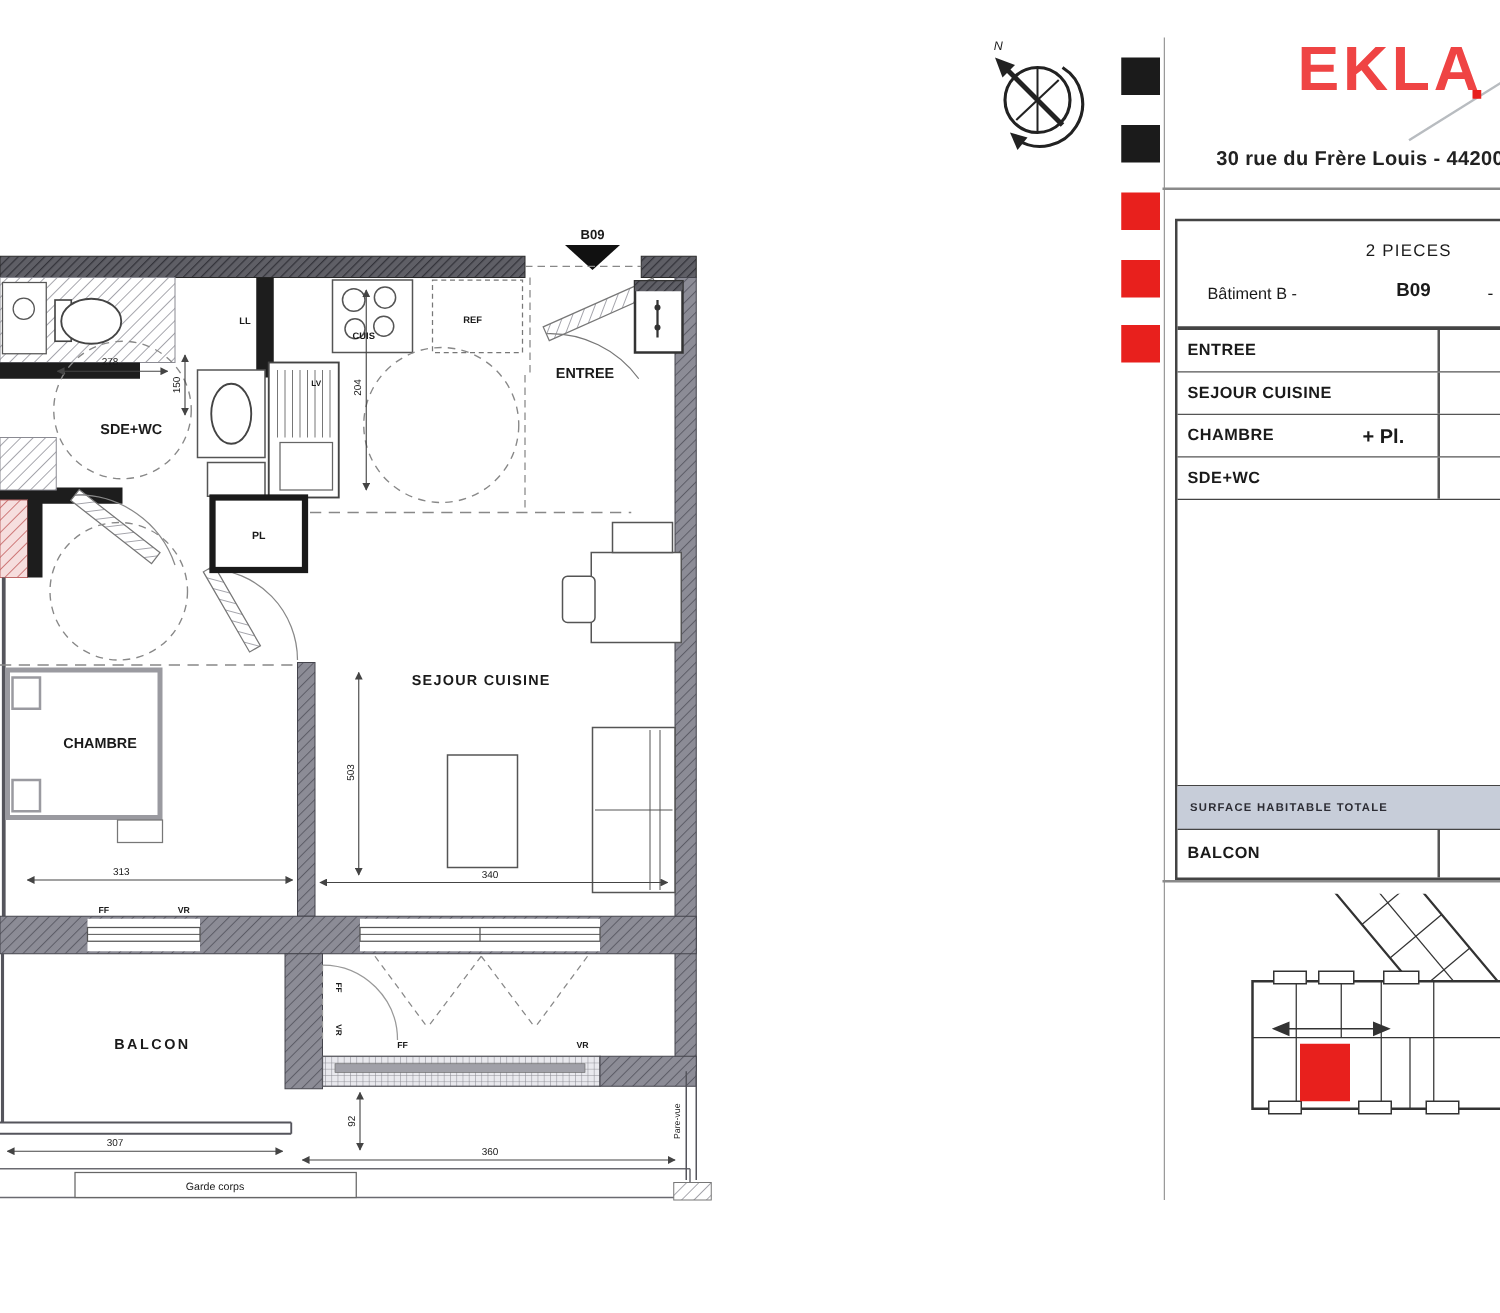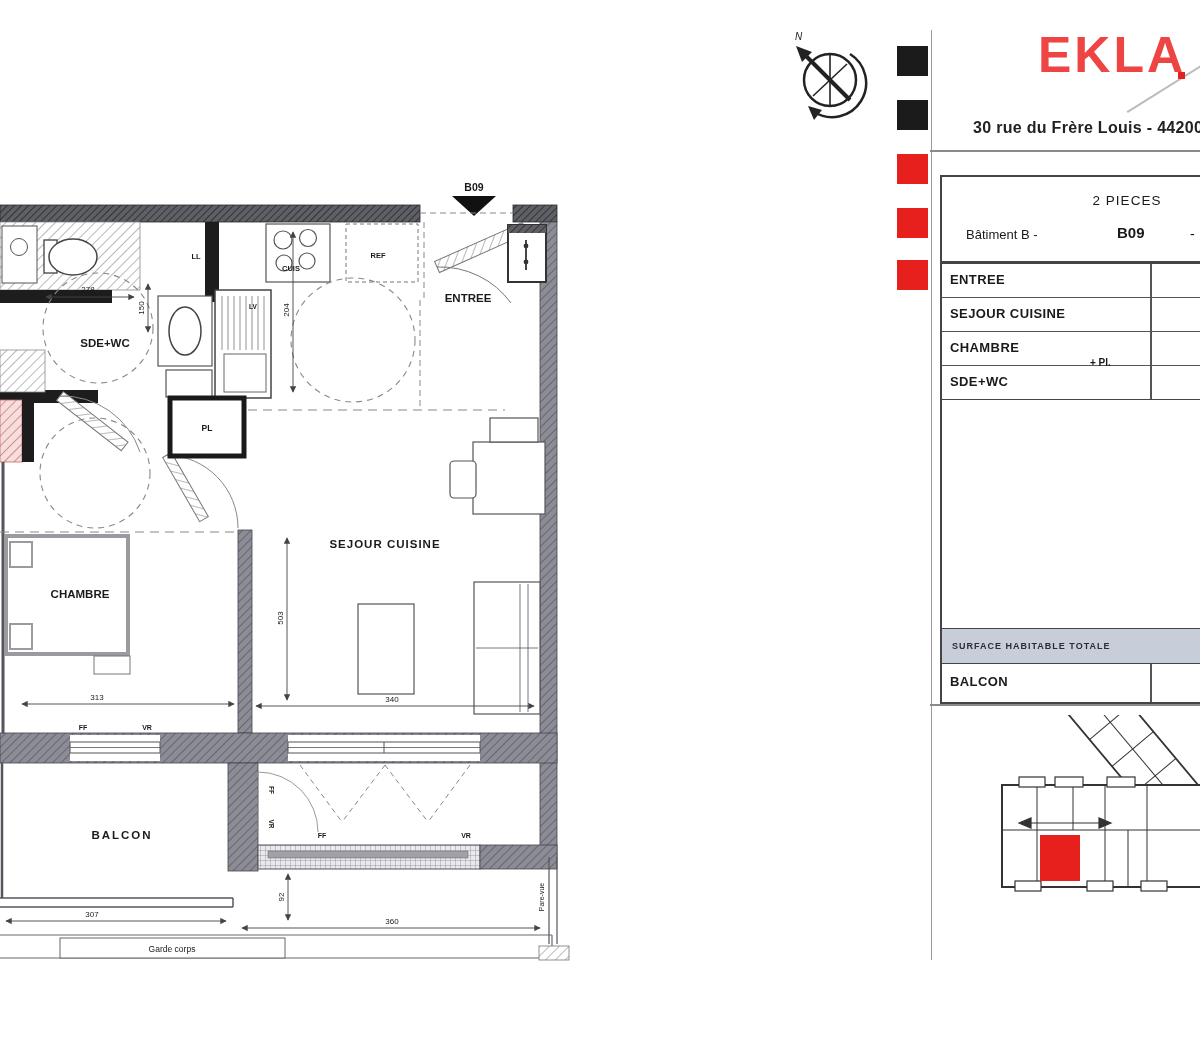--- a/index.html
+++ b/index.html
@@ -24,21 +24,21 @@
 
   #title-table{left:940px;top:175px;width:300px;border:2px solid #444;background:#fff;}
   .t-head{position:relative;height:84px;border-bottom:3px solid #444;}
   .t-type{position:absolute;left:0;top:16px;width:260px;text-align:center;padding-left:55px;font-size:13.5px;letter-spacing:1px;color:#1a1a1a;}
   .t-bat{position:absolute;left:24px;top:50px;font-size:13px;color:#1a1a1a;text-align:center;}
   .t-unit{position:absolute;left:175px;top:47px;font-size:15px;font-weight:bold;}
   .t-dash{position:absolute;left:248px;top:49px;font-size:14px;}
   .trow{position:relative;height:33px;border-bottom:1.5px solid #555;}
   .trow:last-child{border-bottom:none;}
   .tlabel{position:absolute;left:8px;top:8px;font-size:13px;font-weight:bold;letter-spacing:.4px;}
-  .tsuffix{position:absolute;left:148px;top:25px;font-size:10px;font-weight:bold;}
+  .tsuffix{position:absolute;left:148px;top:9px;font-size:16px;font-weight:bold;}
   .tdiv{position:absolute;left:208px;top:0;bottom:0;width:1.5px;background:#555;}
   #t-empty{height:228px;border-bottom:1.5px solid #444;}
   #t-surface{height:34px;background:#c7cdd9;border-bottom:1.5px solid #444;
     font-size:9px;letter-spacing:1px;color:#2c2c34;line-height:34px;padding-left:10px;font-weight:bold;}
   #t-balcon{position:relative;height:38px;}
   #t-balcon .tlabel{top:10px;}
   #block-bottom-rule{left:930px;top:704px;width:270px;height:2px;background:#8a8a8a;}
 </style>
 </head>
 <body>

